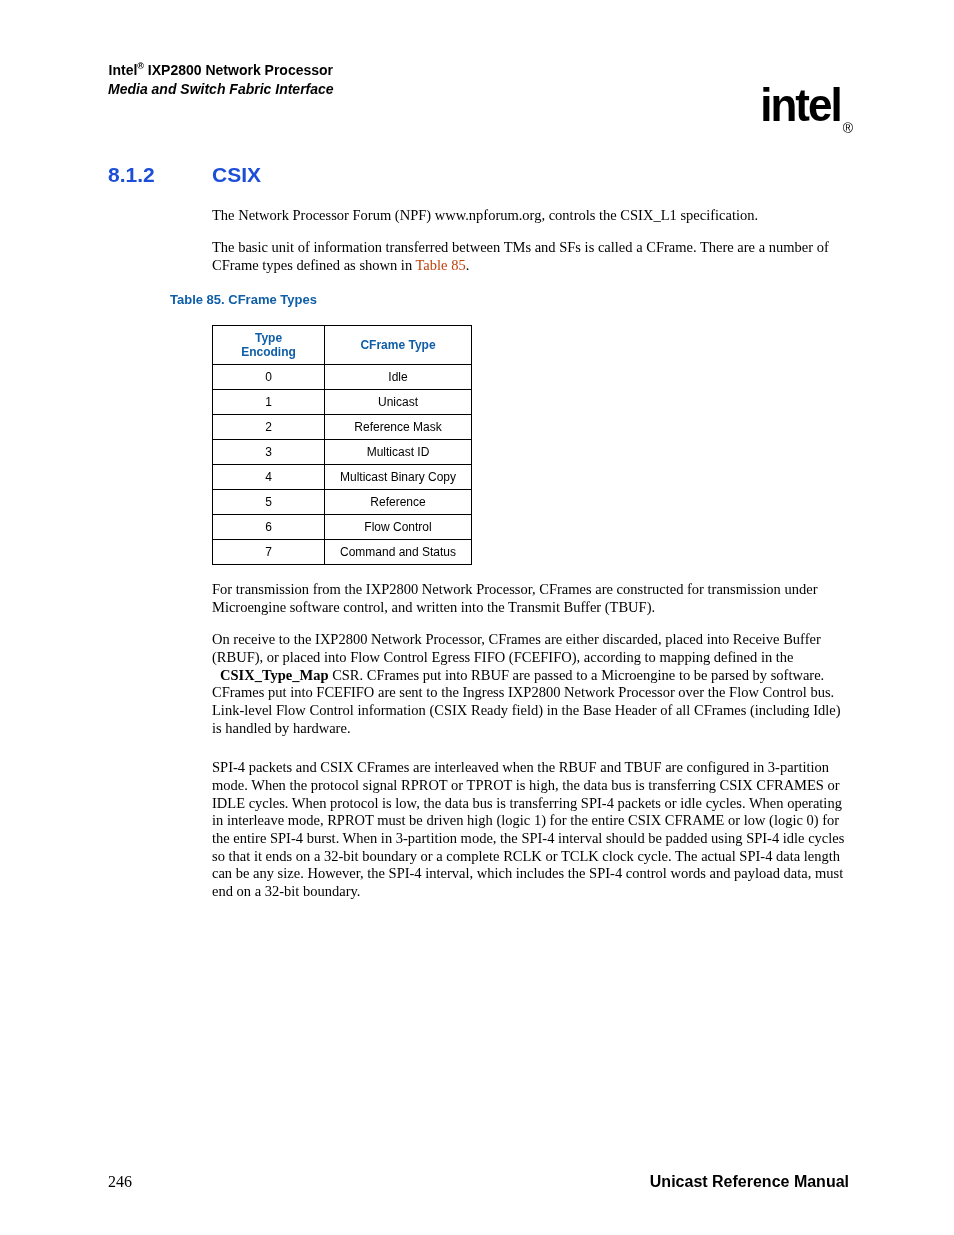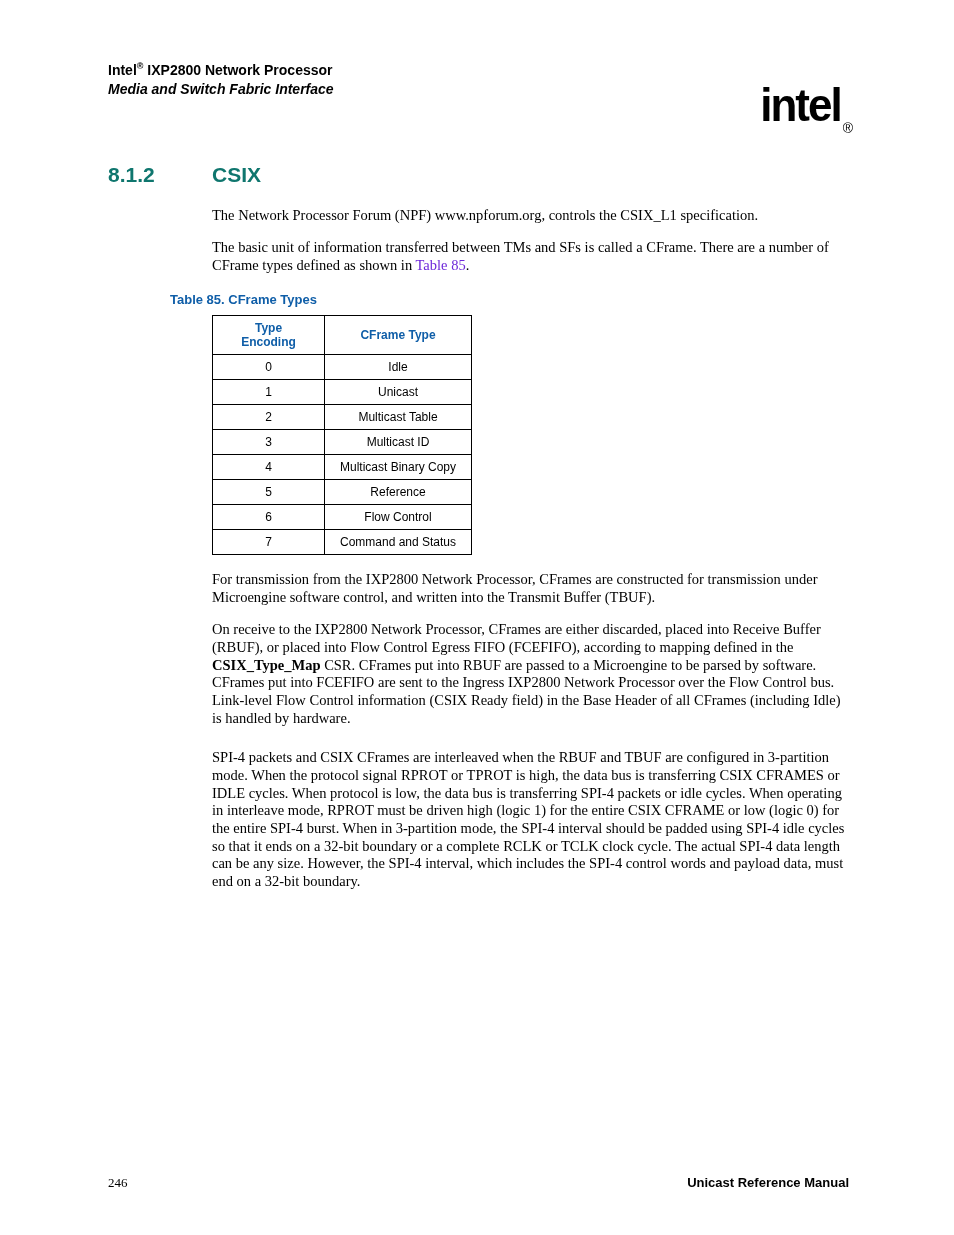--- a/index.html
+++ b/index.html
@@ -20,20 +20,21 @@
     display: flex;
     justify-content: space-between;
     align-items: flex-start;
     margin-bottom: 50px;
   }
   .header-text {
     font-family: Arial, Helvetica, sans-serif;
     font-weight: bold;
     font-size: 14px;
     line-height: 1.35;
+    text-align: center;
   }
   .header-text sup {
     font-size: 9px;
     vertical-align: super;
   }
   .header-subtitle {
     font-style: italic;
   }
   .logo {
     font-family: Arial, Helvetica, sans-serif;
@@ -50,44 +51,44 @@
     position: relative;
     top: 2px;
     left: 2px;
   }
   .section {
     margin-bottom: 22px;
   }
   .section-heading {
     font-family: Arial, Helvetica, sans-serif;
     font-weight: bold;
-    color: #0f766e;
+    color: #1d4ed8;
     font-size: 21px;
     margin-bottom: 20px;
   }
   .section-number {
     display: inline-block;
     width: 104px;
   }
   .body-text {
     margin-left: 104px;
     font-size: 14.5px;
     line-height: 1.22;
     margin-bottom: 14px;
   }
   .table-ref {
-    color: #6d28d9;
+    color: #c2410c;
   }
   .table-caption {
     font-family: Arial, Helvetica, sans-serif;
     font-size: 13px;
     font-weight: bold;
     color: #0f5ea8;
     margin-left: 62px;
-    margin-bottom: 8px;
+    margin-bottom: 18px;
     margin-top: 18px;
   }
   table.cframe {
     border-collapse: collapse;
     margin-left: 104px;
     margin-bottom: 16px;
     font-family: Arial, Helvetica, sans-serif;
     font-size: 12px;
   }
   table.cframe th {
@@ -109,28 +110,29 @@
     text-align: center;
     width: 130px;
   }
   .footer {
     position: absolute;
     bottom: 44px;
     left: 108px;
     right: 105px;
     display: flex;
     justify-content: space-between;
-    font-size: 13px;
+    font-size: 16px;
   }
   .footer-right {
     font-family: Arial, Helvetica, sans-serif;
     font-weight: bold;
   }
   b.csr {
     font-family: "Times New Roman", serif;
+    margin-left: 8px;
   }
 </style>
 </head>
 <body>
 
 <div class="page">
 
   <div class="header">
     <div class="header-text">
       <span>Intel</span><sup>®</sup><span> IXP2800 Network Processor</span><br>
@@ -164,21 +166,21 @@
         <tr>
             <td class="enc">0</td>
             <td class="type">Idle</td>
           </tr>
         <tr>
             <td class="enc">1</td>
             <td class="type">Unicast</td>
           </tr>
         <tr>
             <td class="enc">2</td>
-            <td class="type">Multicast Table</td>
+            <td class="type">Reference Mask</td>
           </tr>
         <tr>
             <td class="enc">3</td>
             <td class="type">Multicast ID</td>
           </tr>
         <tr>
             <td class="enc">4</td>
             <td class="type">Multicast Binary Copy</td>
           </tr>
         <tr>

